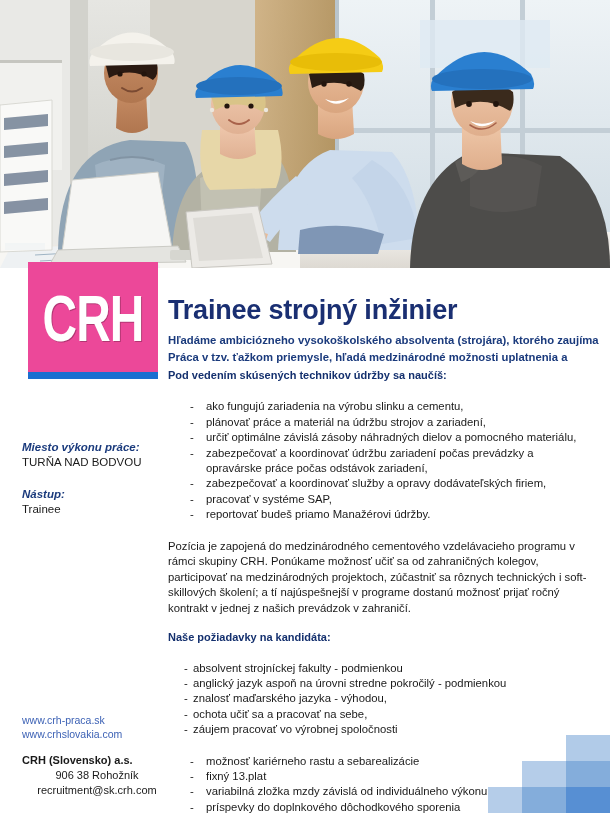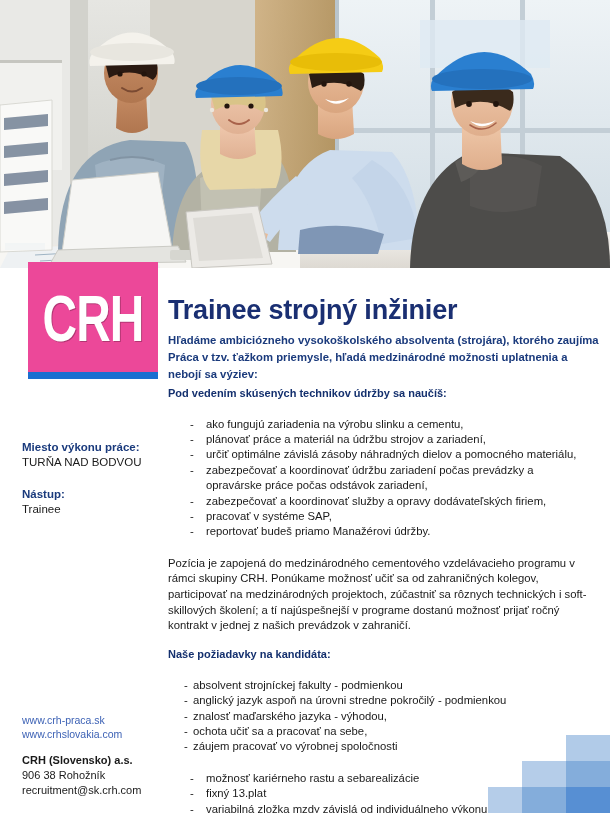--- a/index.html
+++ b/index.html
@@ -62,20 +62,21 @@
     position: absolute;
     left: 0; top: 440px;
     width: 160px;
   }
   .side-group { margin-bottom: 17px; padding-left: 22px; }
   .side-label {
     color: #1a3a7c;
     font-weight: bold;
     font-size: 11.5px;
     line-height: 15px;
+    font-style: italic;
   }
   .side-value {
     color: #1a1a1a;
     font-size: 11.5px;
     line-height: 15px;
     white-space: nowrap;
   }
 
   
   .contact {
@@ -94,20 +95,21 @@
   .contact-company {
     color: #1a1a1a;
     font-size: 11px;
     font-weight: bold;
     line-height: 15px;
   }
   .contact-line {
     color: #1a1a1a;
     font-size: 11px;
     line-height: 15px;
+    text-align: center;
   }
 
   
   .main {
     position: absolute;
     left: 168px; top: 294px;
     width: 432px;
   }
   .job-title {
     color: #1a2f72;
@@ -344,21 +346,20 @@
   <div class="contact-line">906 38 Rohožník</div>
   <div class="contact-line">recruitment@sk.crh.com</div>
 </div>
 
 <div class="main">
   <h1 class="job-title">Trainee strojný inžinier</h1>
 
   <div>
     <div class="intro">Hľadáme ambiciózneho vysokoškolského  absolventa (strojára),  ktorého zaujíma</div>
     <div class="intro">Práca v tzv. ťažkom priemysle, hľadá medzinárodné možnosti uplatnenia a</div>
-    <div class="intro">nebojí sa výziev:</div>
   </div>
 
   <div class="section-head">Pod vedením skúsených  technikov údržby sa  naučíš:</div>
   <ul class="dash-list">
     <li>ako fungujú  zariadenia  na výrobu  slinku a cementu,</li>
     <li>plánovať  práce a materiál na údržbu strojov a zariadení,</li>
     <li>určiť optimálne závislá zásoby náhradných  dielov a pomocného materiálu,</li>
     <li>zabezpečovať  a koordinovať  údržbu zariadení počas prevádzky  a opravárske práce počas odstávok  zariadení,</li>
     <li>zabezpečovať  a koordinovať  služby a opravy  dodávateľských  firiem,</li>
     <li>pracovať  v systéme SAP,</li>

